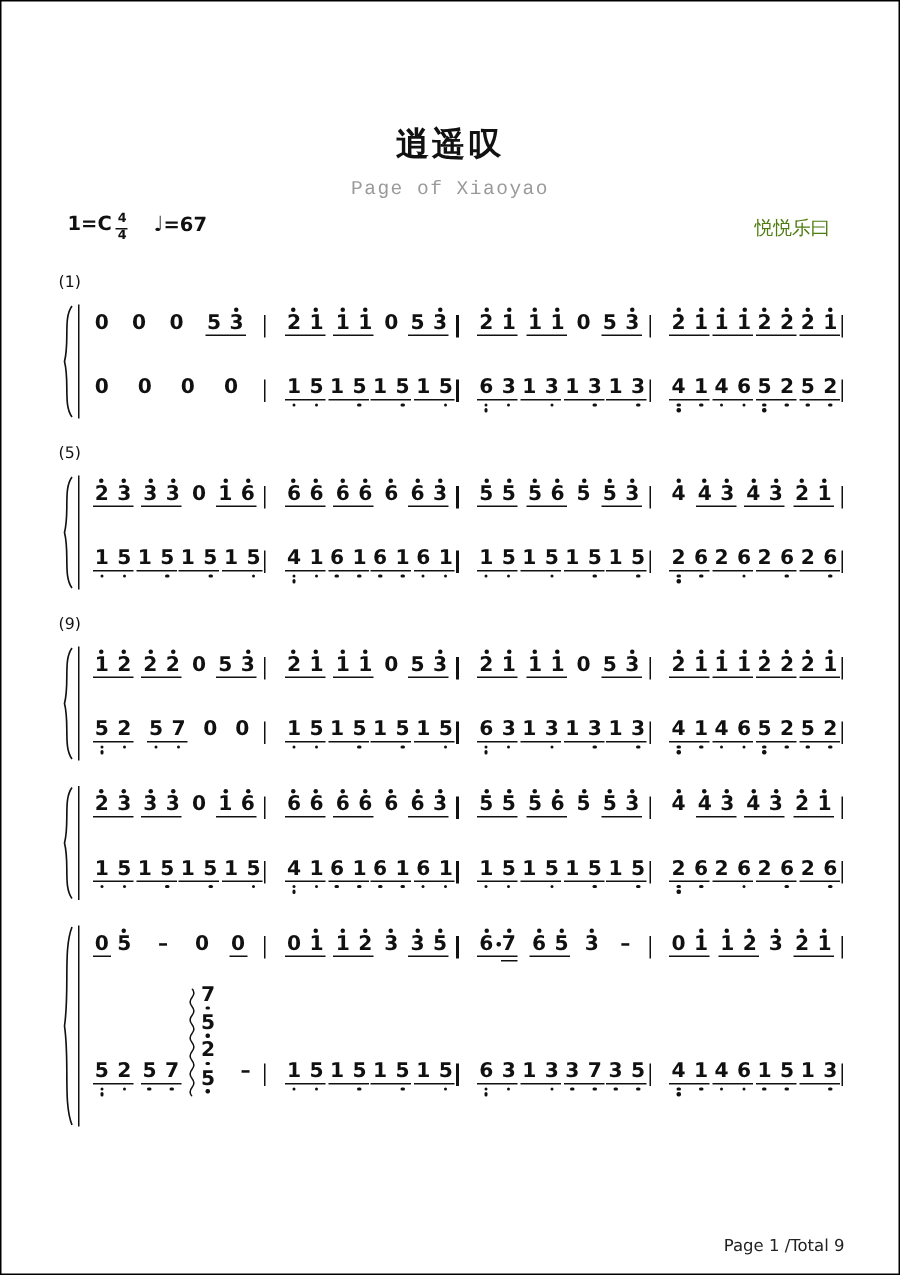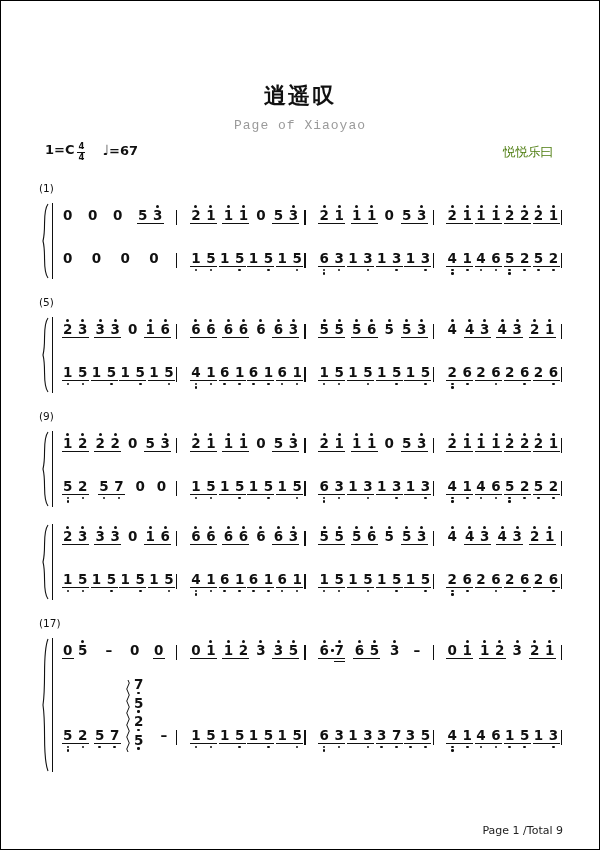--- a/index.html
+++ b/index.html
@@ -2117,21 +2117,20 @@
                     </span>
                   </span>
                   <i class="beam"></i>
                 </span>
               </div>
             </div>
           </div>
         </div>
       </div>
       <div class="sys-block">
-        <div class="sys-label">(17)</div>
         <div class="system tall">
           <span class="brace">
             <svg width="10" height="134">
               <path d="M8 1 C2 16.08 6.5 42.88 3 67 C6.5 91.12 2 117.92 8 133" stroke="#111" stroke-width="1.1" fill="none"></path>
             </svg>
           </span>
           <span class="sysline"></span>
           <div class="measures">
             <div class="measure">
               <div class="voice top">

